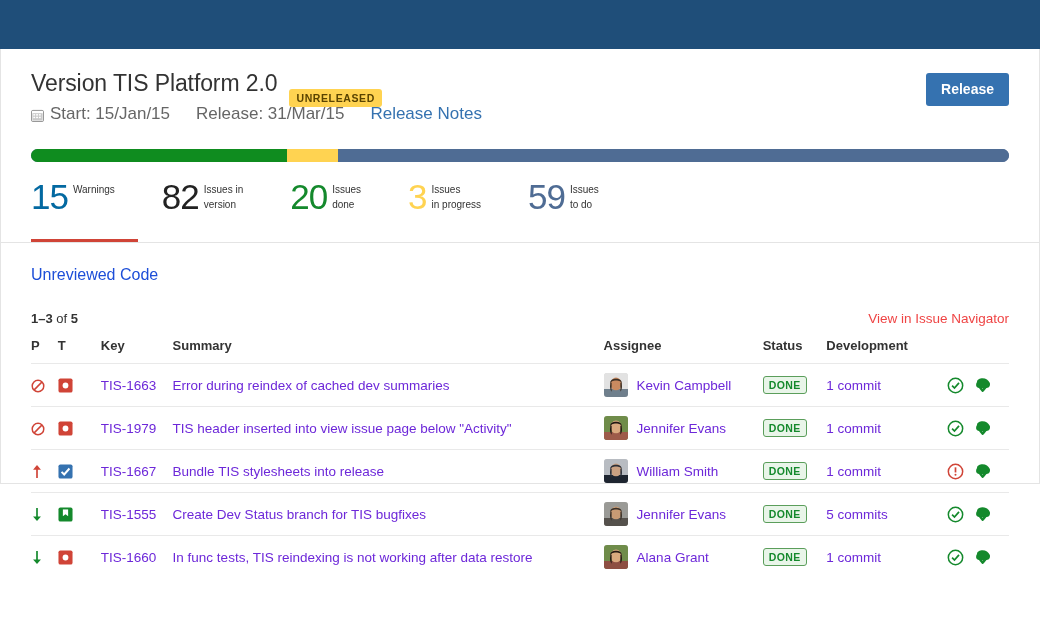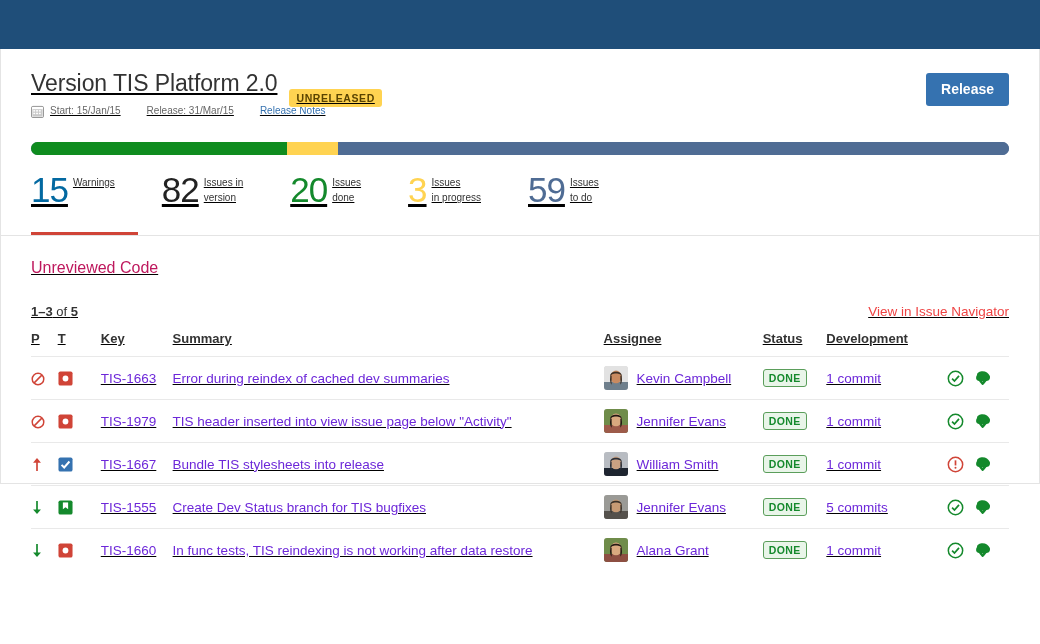--- a/index.html
+++ b/index.html
@@ -25,21 +25,20 @@
   }
 
   
   .page {
     position: absolute; left: 0; top: 49px;
     width: 1040px; height: 435px;
     background: #ffffff;
     border-left: 1px solid #e4e4e4;
     border-right: 1px solid #e4e4e4;
     border-bottom: 1px solid #e4e4e4;
-    text-decoration: underline;
   }
 
   
   .vheader { position: relative; padding: 20px 30px 0 30px; }
   .title-row { display: flex; align-items: center; }
   .vtitle {
     font-size: 23px; color: #333333; font-weight: normal;
     letter-spacing: -0.1px; line-height: 28px;
   }
   .badge-unreleased {
@@ -51,21 +50,21 @@
     letter-spacing: 0.6px;
     padding: 3px 7px 3px 7px;
     border-radius: 3px;
     line-height: 12px;
     display: inline-block;
     position: relative; top: 15px;
   }
   .meta-row {
     display: flex; align-items: center;
     margin-top: 7px;
-    font-size: 10px;
+    font-size: 17px;
     color: #666666;
   }
   .cal-icon { margin-right: 6px; display:inline-flex; position: relative; top: 1px;}
   .meta-item { margin-right: 26px; white-space: nowrap; }
   .meta-link { color: #3572b0; text-decoration: none; }
 
   .release-btn {
     position: absolute; right: 30px; top: 24px;
     background: #3572b0;
     color: #ffffff;
@@ -134,21 +133,21 @@
   .stat-todo .stat-num { color: #4f6c94; }
 
   .stats-divider {
     border-top: 1px solid #e4e4e4;
     margin: 0;
   }
 
   
   .section { padding: 22px 30px 0 30px; }
   .section-title {
-    font-size: 16px; color: #be185d; font-weight: normal;
+    font-size: 16px; color: #1d4ed8; font-weight: normal;
     margin: 0 0 6px 0; line-height: 20px;
   }
   .section-desc {
     font-size: 13.5px; color: #999999; margin: 0;
     line-height: 18px;
   }
 
   .list-controls {
     display: flex; align-items: baseline; justify-content: space-between;
     margin-top: 26px;

